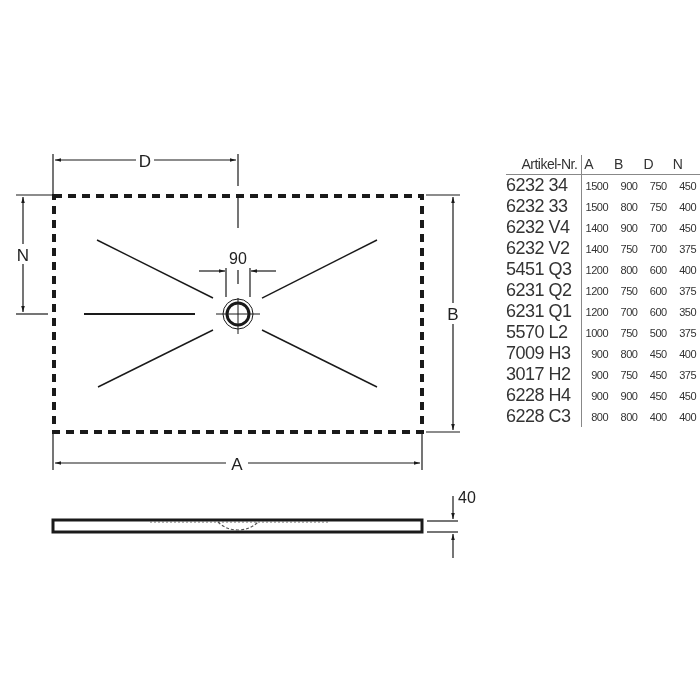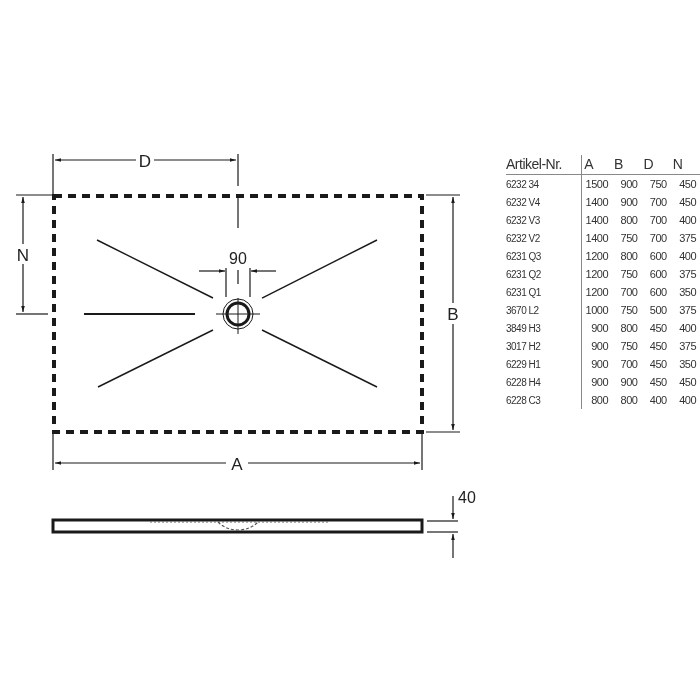--- a/index.html
+++ b/index.html
@@ -2,24 +2,24 @@
 <html><head>
 <meta charset="utf-8">
 <style>
   html, body { margin:0; padding:0; background:#ffffff; }
   body { width:700px; height:700px; position:relative; overflow:hidden; font-family:"Liberation Sans", sans-serif; color:#222; }
   #drawing { position:absolute; left:0; top:0; width:700px; height:700px; }
   .lbl { font-family:"Liberation Sans", sans-serif; fill:#222; }
   #spec-table { position:absolute; left:506px; top:155px; border-collapse:collapse; font-family:"Liberation Sans", sans-serif; color:#333; }
   #spec-table th { font-weight:normal; font-size:14px; text-align:left; padding:0 4px 1px 0; border-bottom:1px solid #888; height:18px; letter-spacing:-0.5px; }
   #spec-table td { font-size:12px; height:18px; padding:0; letter-spacing:-0.5px; }
-  #spec-table td.art { font-size:10px; width:76px; }
+  #spec-table td.art { font-size:18px; width:76px; }
   #spec-table td.num { font-size:11px; text-align:right; padding-right:4px; width:26px; }
   #spec-table th.col { width:24px; padding-left:2px; }
-  #spec-table th.art-h { width:74px; }
+  #spec-table th.art-h { width:74px;text-align:right; }
   .sep { border-left:1px solid #888; }
 </style>
 </head>
 <body>
 
 <svg id="drawing" viewBox="0 0 700 700" xmlns="http://www.w3.org/2000/svg">
   <defs>
     <marker id="arr" viewBox="0 0 10 10" refX="10" refY="5" markerWidth="9" markerHeight="5" orient="auto-start-reverse">
       <path d="M0,2 L10,5 L0,8 z" fill="#1a1a1a"></path>
     </marker>
@@ -112,88 +112,81 @@
   </thead>
   <tbody id="tbody">
       <tr>
         <td class="art">6232 34</td>
         <td class="num sep">1500</td>
         <td class="num">900</td>
         <td class="num">750</td>
         <td class="num">450</td>
       </tr>
       <tr>
+        <td class="art">6232 33</td>
+        <td class="num sep">1500</td>
+        <td class="num">800</td>
+        <td class="num">750</td>
+        <td class="num">400</td>
+      </tr>
+      <tr>
         <td class="art">6232 V4</td>
         <td class="num sep">1400</td>
         <td class="num">900</td>
         <td class="num">700</td>
         <td class="num">450</td>
       </tr>
       <tr>
-        <td class="art">6232 V3</td>
-        <td class="num sep">1400</td>
-        <td class="num">800</td>
-        <td class="num">700</td>
-        <td class="num">400</td>
-      </tr>
-      <tr>
         <td class="art">6232 V2</td>
         <td class="num sep">1400</td>
         <td class="num">750</td>
         <td class="num">700</td>
         <td class="num">375</td>
       </tr>
       <tr>
-        <td class="art">6231 Q3</td>
+        <td class="art">5451 Q3</td>
         <td class="num sep">1200</td>
         <td class="num">800</td>
         <td class="num">600</td>
         <td class="num">400</td>
       </tr>
       <tr>
         <td class="art">6231 Q2</td>
         <td class="num sep">1200</td>
         <td class="num">750</td>
         <td class="num">600</td>
         <td class="num">375</td>
       </tr>
       <tr>
         <td class="art">6231 Q1</td>
         <td class="num sep">1200</td>
         <td class="num">700</td>
         <td class="num">600</td>
         <td class="num">350</td>
       </tr>
       <tr>
-        <td class="art">3670 L2</td>
+        <td class="art">5570 L2</td>
         <td class="num sep">1000</td>
         <td class="num">750</td>
         <td class="num">500</td>
         <td class="num">375</td>
       </tr>
       <tr>
-        <td class="art">3849 H3</td>
+        <td class="art">7009 H3</td>
         <td class="num sep">900</td>
         <td class="num">800</td>
         <td class="num">450</td>
         <td class="num">400</td>
       </tr>
       <tr>
         <td class="art">3017 H2</td>
         <td class="num sep">900</td>
         <td class="num">750</td>
         <td class="num">450</td>
         <td class="num">375</td>
-      </tr>
-      <tr>
-        <td class="art">6229 H1</td>
-        <td class="num sep">900</td>
-        <td class="num">700</td>
-        <td class="num">450</td>
-        <td class="num">350</td>
       </tr>
       <tr>
         <td class="art">6228 H4</td>
         <td class="num sep">900</td>
         <td class="num">900</td>
         <td class="num">450</td>
         <td class="num">450</td>
       </tr>
       <tr>
         <td class="art">6228 C3</td>

